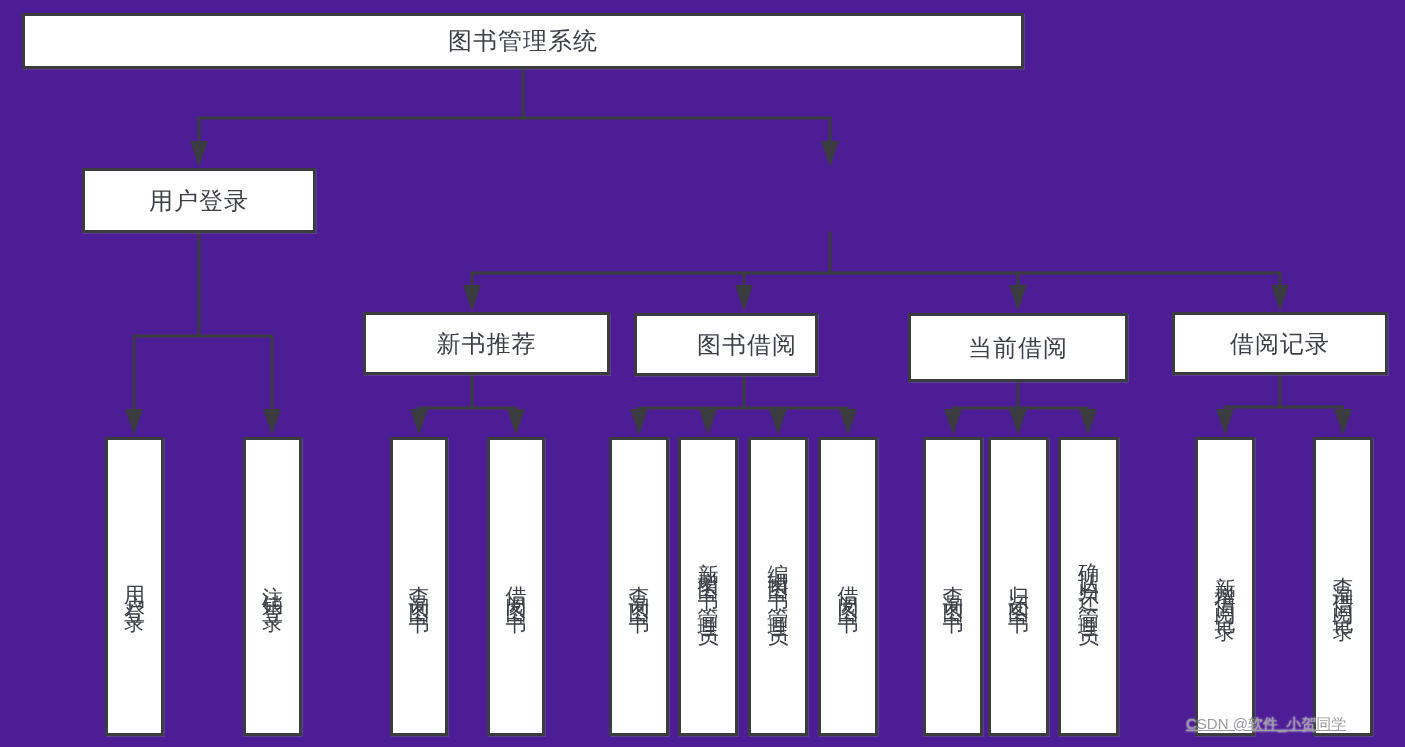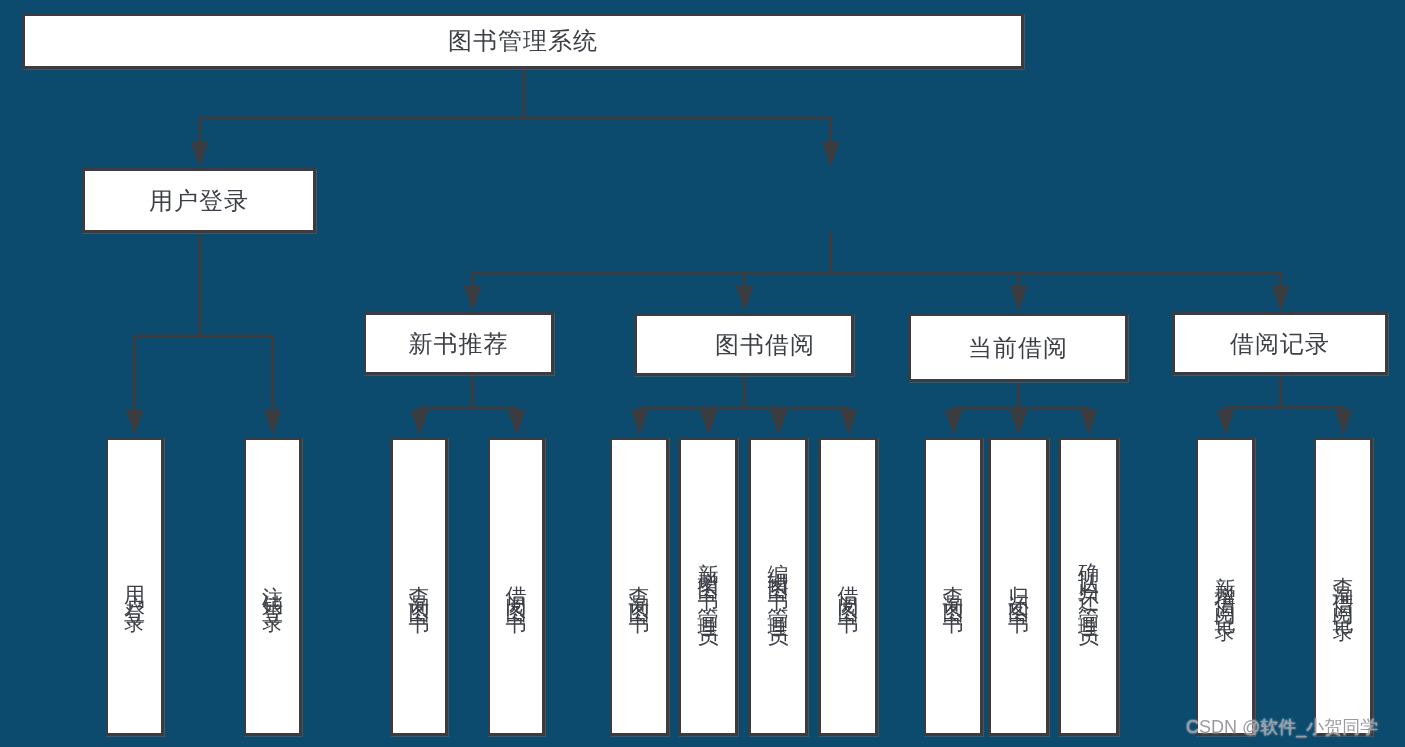--- a/index.html
+++ b/index.html
@@ -1,20 +1,20 @@
 <!DOCTYPE html>
 <html><head>
 <meta charset="utf-8">
 <style>
   html, body { margin: 0; padding: 0; background: #ffffff; }
   #canvas {
     position: relative;
     width: 1405px;
     height: 747px;
-    background: #0c4a6e;
+    background: #4c1d95;
     font-family: "Liberation Sans", "DejaVu Sans", sans-serif;
     overflow: hidden;
   }
   #connectors {
     position: absolute;
     left: 0; top: 0;
     width: 1405px; height: 747px;
     pointer-events: none;
   }
   .box {
@@ -38,25 +38,26 @@
     text-orientation: mixed;
     font-size: 21px;
     letter-spacing: 9px;
     top: 437px;
     height: 299px;
   }
   #watermark {
     position: absolute;
     left: 1186px;
     top: 715px;
-    font-size: 18px;
+    font-size: 15px;
     color: #9b9b9f;
     text-shadow: 0 0 2px #ffffff;
     white-space: nowrap;
     z-index: 5;
+    text-decoration: underline;
   }
 </style>
 </head>
 <body>
 
 <div id="canvas">
 
   <svg id="connectors" viewBox="0 0 1405 747" xmlns="http://www.w3.org/2000/svg">
     <g stroke="#3a3c40" stroke-width="3" fill="none" stroke-linecap="square">
       <path d="M523,68 L523,118 M199,118 L830,118 M199,118 L199,145 M830,118 L830,145"></path>
@@ -91,24 +92,24 @@
   </svg>
 
   <div class="box hbox" style="left:22px; top:13px; width:1002px; height:56px;">
     <span>图书管理系统</span>
   </div>
 
   <div class="box hbox" style="left:82px; top:168px; width:234px; height:65px;">
     <span>用户登录</span>
   </div>
 
-  <div class="box hbox" style="left:363px; top:312px; width:191px; height:63px;font-family:Liberation Serif, serif;">
+  <div class="box hbox" style="left:363px; top:312px; width:247px; height:63px;font-family:Liberation Serif, serif;">
     <span>新书推荐</span>
   </div>
-  <div class="box hbox" style="left:634px; top:313px; width:220px; height:63px;padding-left:42px;">
+  <div class="box hbox" style="left:634px; top:313px; width:184px; height:63px;padding-left:42px;">
     <span>图书借阅</span>
   </div>
   <div class="box hbox" style="left:908px; top:313px; width:220px; height:69px;">
     <span>当前借阅</span>
   </div>
   <div class="box hbox" style="left:1172px; top:312px; width:216px; height:63px;">
     <span>借阅记录</span>
   </div>
 
   <div class="box vbox" style="left:105px; width:59px;">

